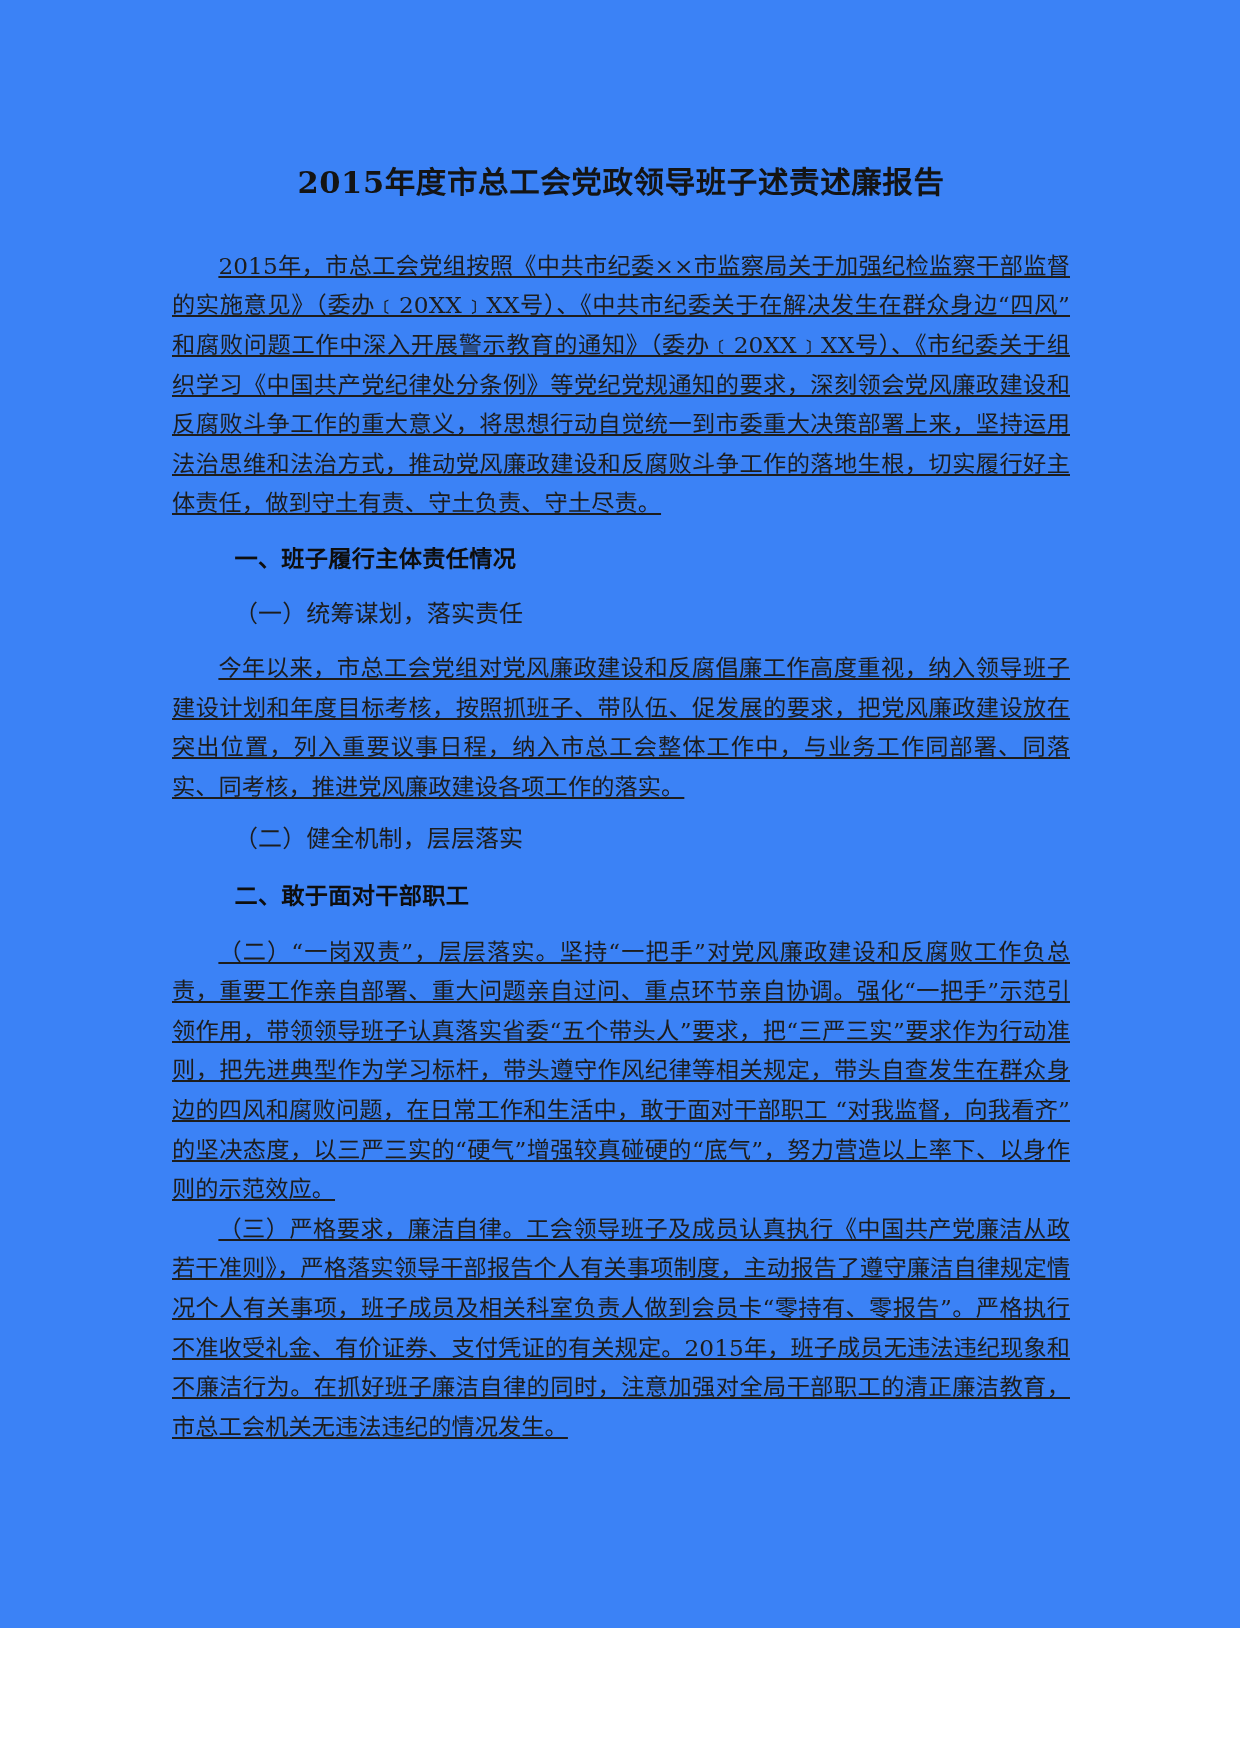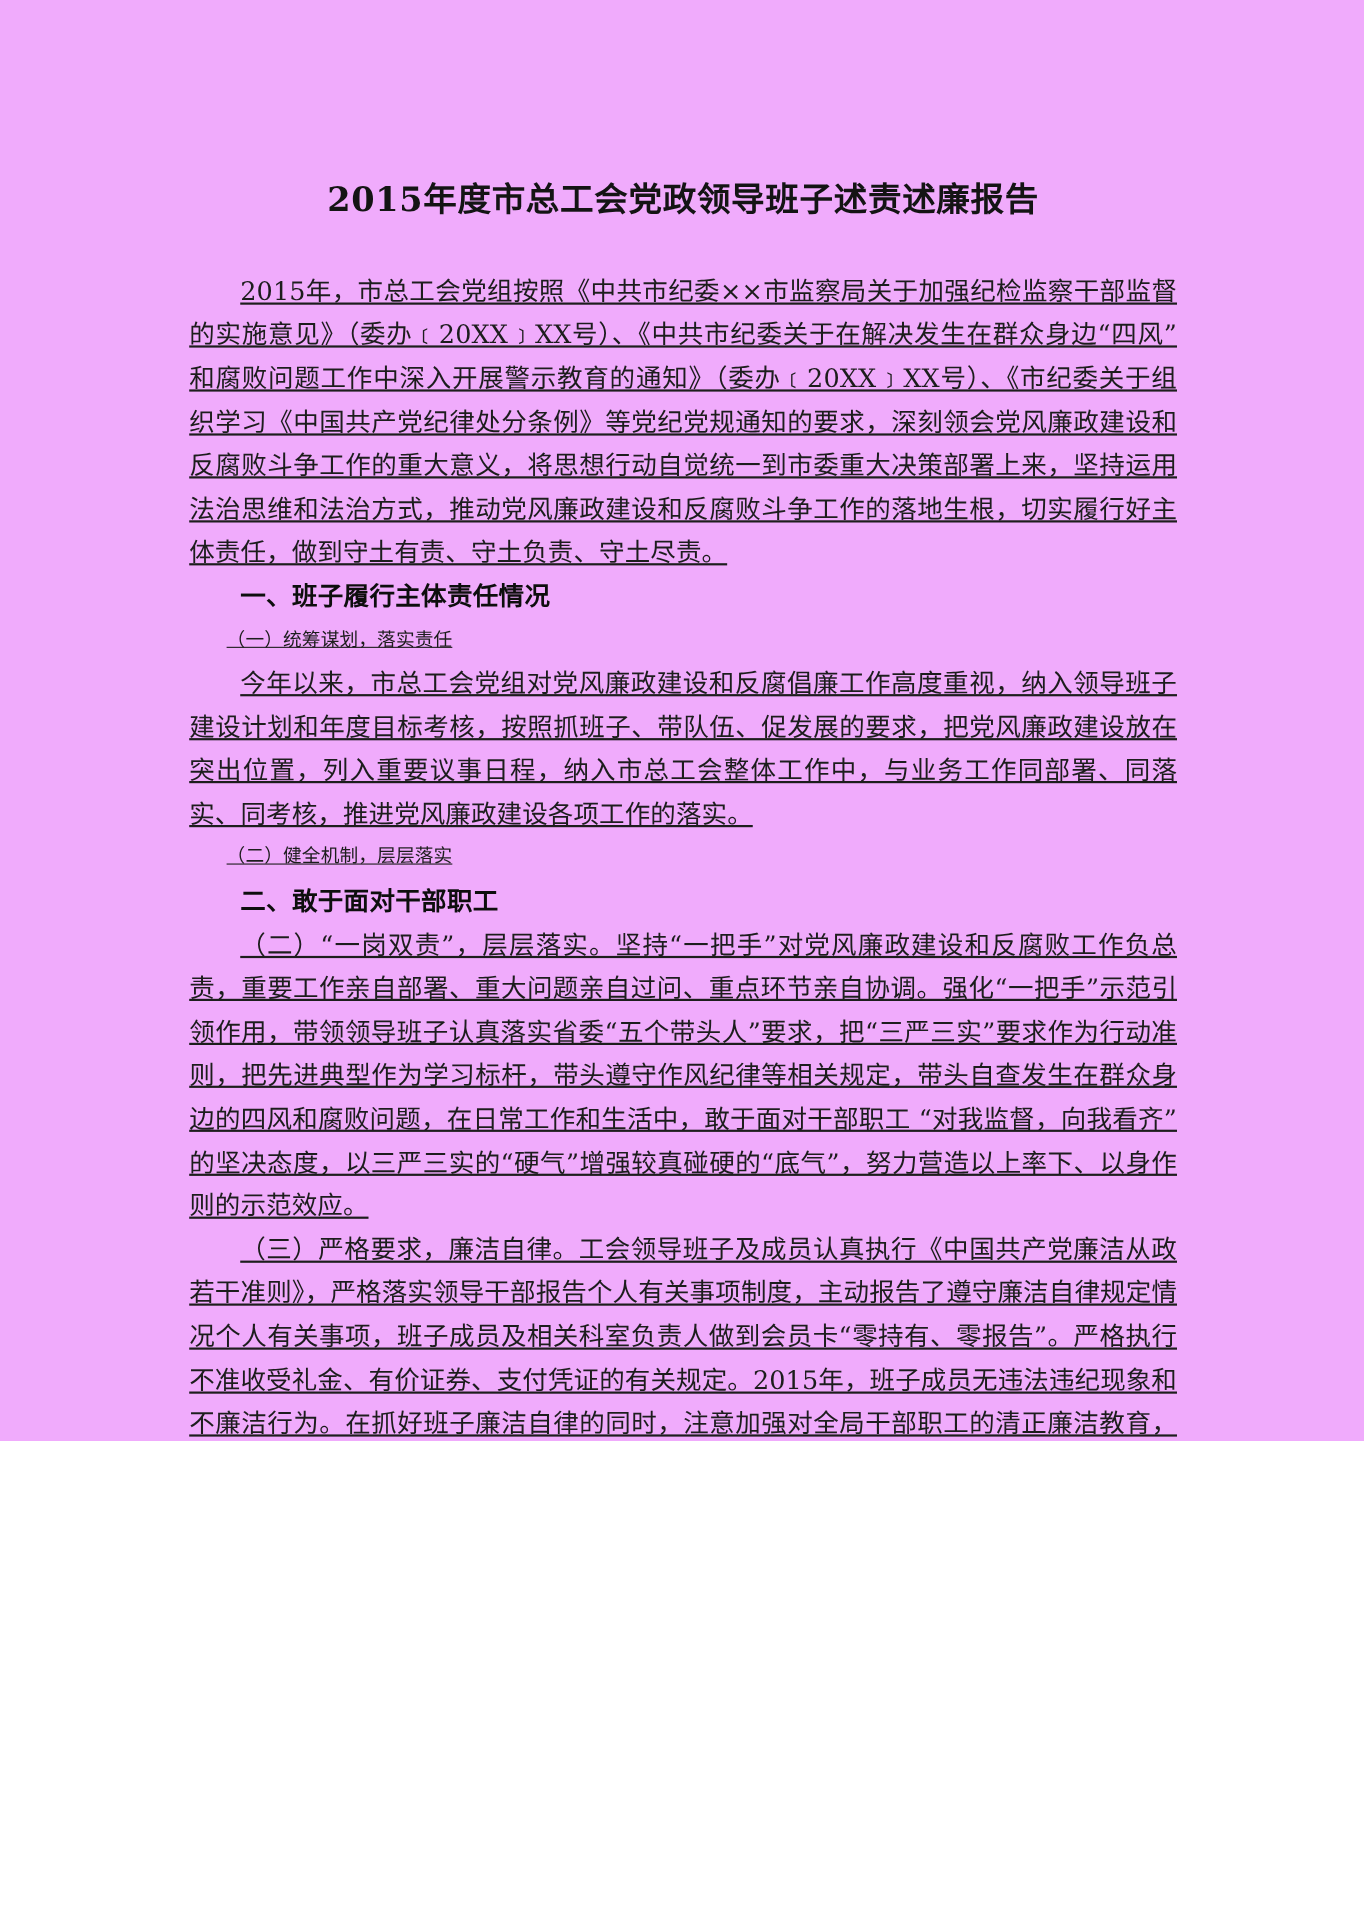--- a/index.html
+++ b/index.html
@@ -11,24 +11,24 @@
   body {
     width: 1240px;
     height: 1754px;
     font-family: "DejaVu Serif", "Liberation Serif", serif;
     color: #1b1b1b;
     -webkit-font-smoothing: antialiased;
   }
   .page {
     position: relative;
     width: 1240px;
-    height: 1310px;
+    height: 1628px;
     box-sizing: border-box;
     padding: 0;
-    background: #f0abfc;
+    background: #3b82f6;
     overflow: hidden;
   }
   .content {
     position: absolute;
     left: 172px;
     top: 160px;
     width: 898px;
   }
   .doc-title {
     font-size: 30.5px;
@@ -45,36 +45,35 @@
     font-size: 23.2px;
     line-height: 39.6px;
     text-align: justify;
     text-justify: inter-ideograph;
     text-indent: 2em;
     color: #1d1d1d;
     letter-spacing: 0.1px;
     text-decoration: underline;
   }
   p.heading {
-    margin: 0;
+    margin: 16px;
     font-size: 23.2px;
     line-height: 39.6px;
     font-weight: bold;
     text-indent: 2em;
     color: #0e0e0e;
     letter-spacing: 0.3px;
   }
   p.subheading {
-    margin: 0;
-    font-size: 17px;
+    margin: 14px;
+    font-size: 24px;
     line-height: 39.6px;
     text-indent: 2em;
     color: #1d1d1d;
     letter-spacing: 0.1px;
-    text-decoration: underline;
   }
 </style>
 </head>
 <body>
 
 <div class="page">
   <div class="content">
     <h1 class="doc-title">2015年度市总工会党政领导班子述责述廉报告</h1>
     <div id="body-blocks">
         <p class="para">2015年，市总工会党组按照《中共市纪委××市监察局关于加强纪检监察干部监督的实施意见》（委办﹝20XX﹞XX号）、《中共市纪委关于在解决发生在群众身边“四风”和腐败问题工作中深入开展警示教育的通知》（委办﹝20XX﹞XX号）、《市纪委关于组织学习《中国共产党纪律处分条例》等党纪党规通知的要求，深刻领会党风廉政建设和反腐败斗争工作的重大意义，将思想行动自觉统一到市委重大决策部署上来，坚持运用法治思维和法治方式，推动党风廉政建设和反腐败斗争工作的落地生根，切实履行好主体责任，做到守土有责、守土负责、守土尽责。</p>

